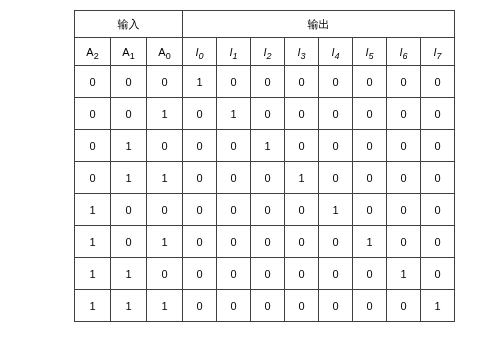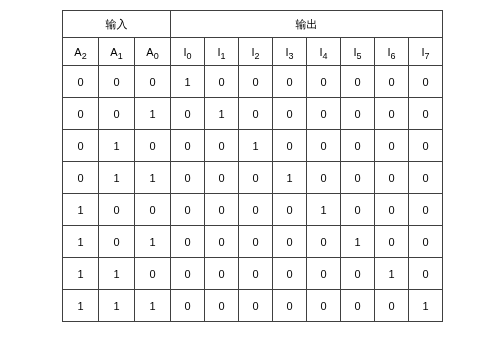--- a/index.html
+++ b/index.html
@@ -9,21 +9,21 @@
   }
   body {
     width: 500px;
     height: 352px;
     font-family: "Liberation Sans", sans-serif;
     overflow: hidden;
     position: relative;
   }
   #truth-table-wrap {
     position: absolute;
-    left: 62px;
+    left: 74px;
     top: 10px;
   }
   table.truth-table {
     border-collapse: collapse;
     table-layout: fixed;
   }
   table.truth-table td {
     border: 1px solid #404040;
     text-align: center;
     vertical-align: middle;
@@ -56,20 +56,21 @@
   
   td.head-input {
     background: #92D050;
     color: #000000;
     font-size: 13px;
   }
   td.head-output {
     background: #FF5050;
     color: #000000;
     font-size: 13px;
+    font-style: italic;
   }
   td .sub {
     font-size: 9px;
     vertical-align: sub;
     line-height: 0;
   }
   
   td.cell-in-on {
     background: #92D050;
     color: #000000;

